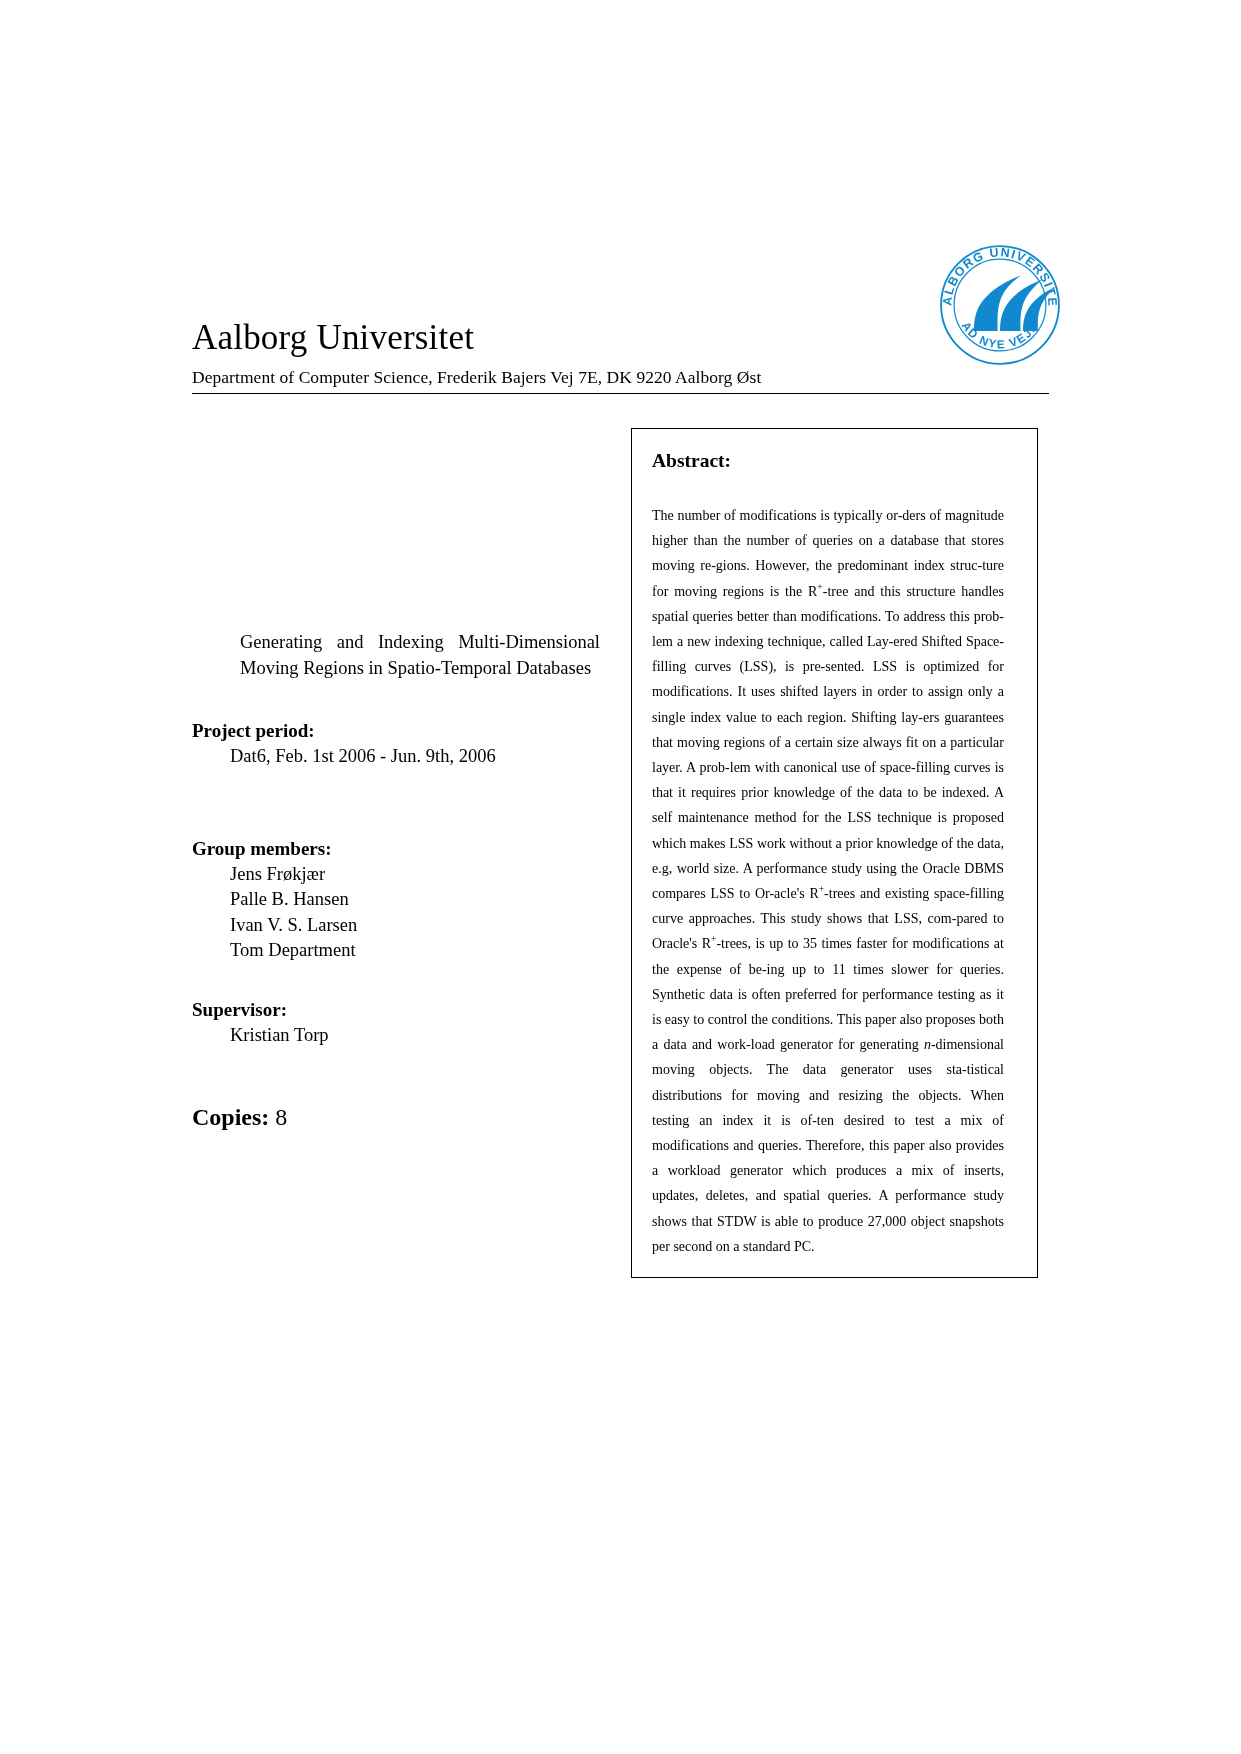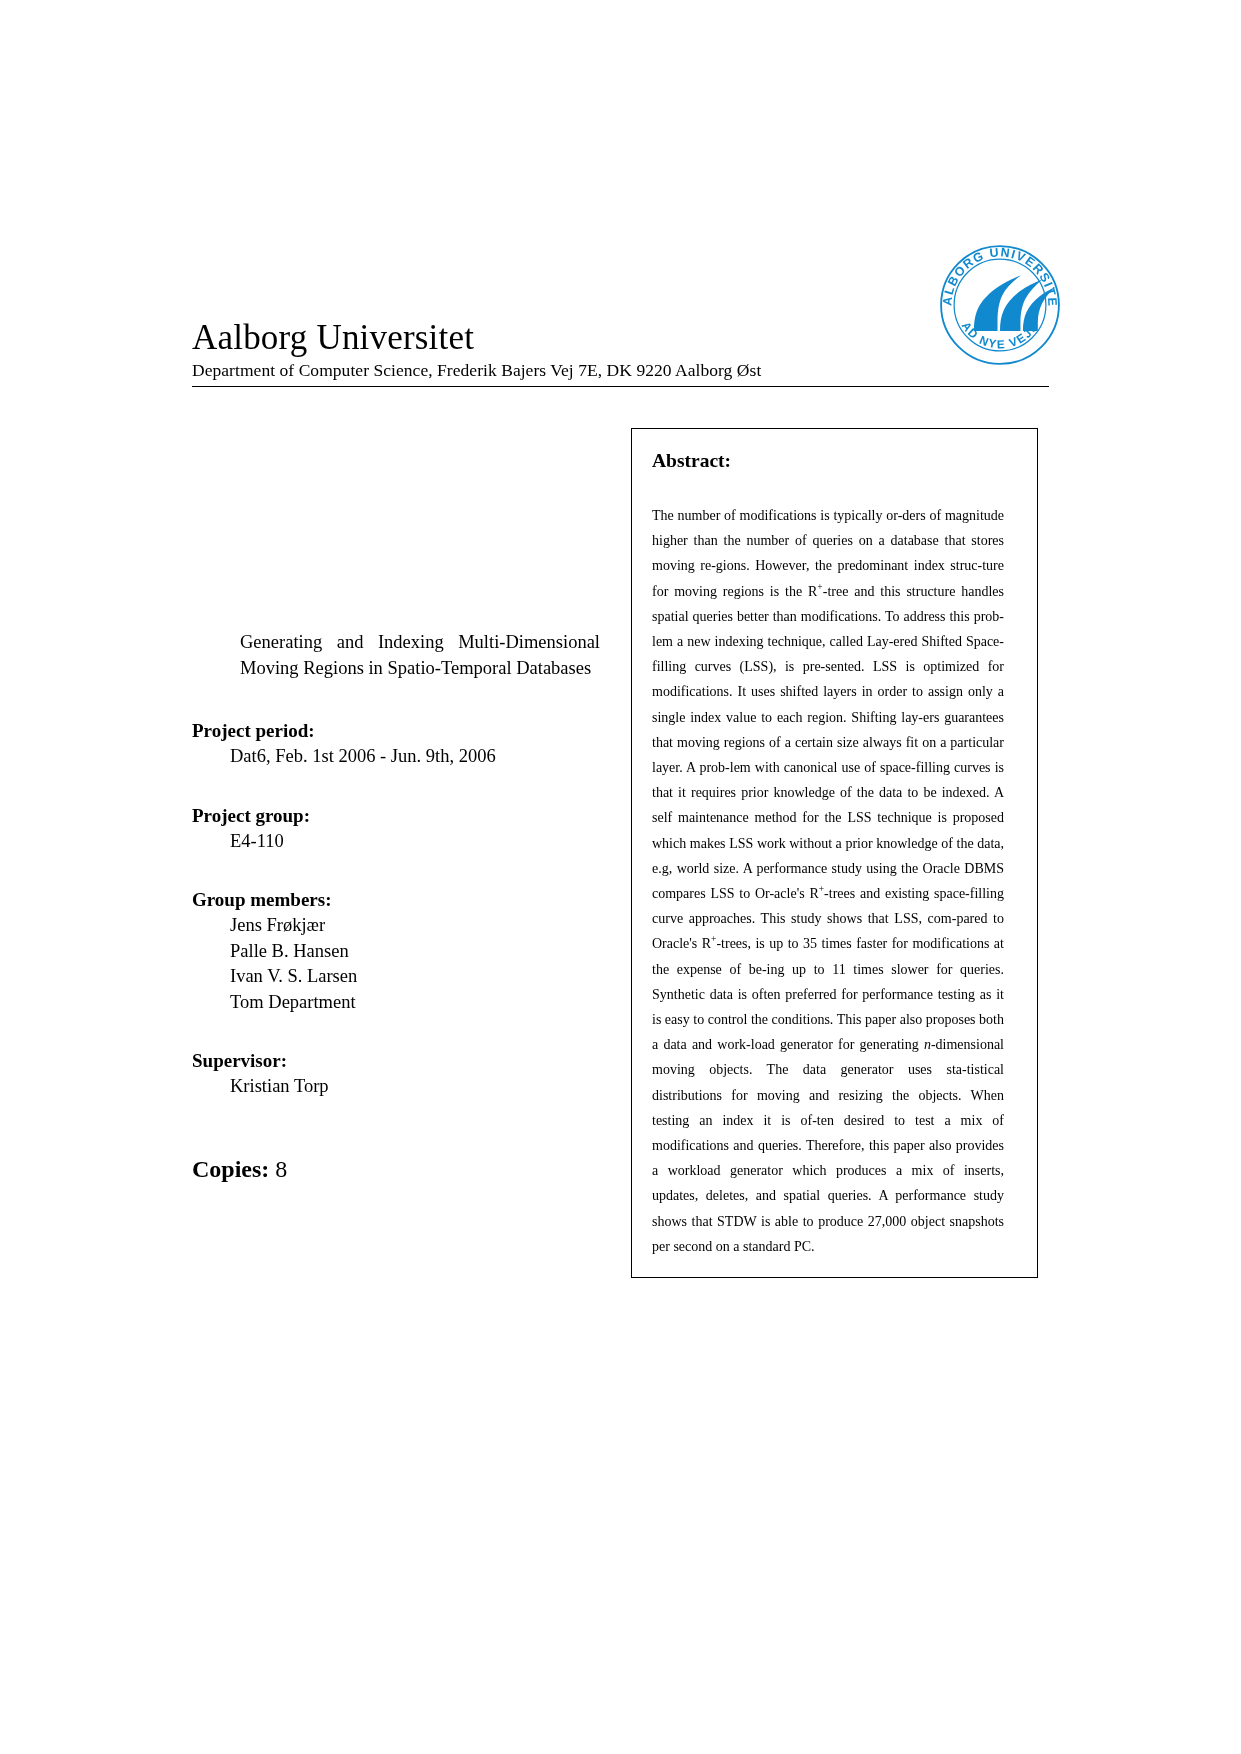--- a/index.html
+++ b/index.html
@@ -25,21 +25,21 @@
   }
   #university-name {
     font-size: 35px;
     line-height: 40px;
     letter-spacing: 0.2px;
     font-weight: 400;
   }
   #department-line {
     font-size: 17.5px;
     line-height: 22px;
-    margin-top: 1px;
+    margin-top: 8px;
     letter-spacing: 0.05px;
   }
   #header-rule {
     margin-top: 5px;
     border-bottom: 1.6px solid #000;
     width: 100%;
   }
 
   
   #aau-logo {
@@ -161,24 +161,20 @@
 
   <div class="gap-lg"></div>
 
   <div class="field-block">
     <div class="field-label">Project period:</div>
     <div class="field-body">Dat6, Feb. 1st 2006 - Jun. 9th, 2006</div>
   </div>
 
   <div class="gap-md"></div>
 
-  <div class="field-block">
-    <div class="field-label">Project group:</div>
-    <div class="field-body">E4-110</div>
-  </div>
 
   <div class="gap-md"></div>
 
   <div class="field-block">
     <div class="field-label">Group members:</div>
     <div class="field-body">Jens Frøkjær</div>
     <div class="field-body">Palle B. Hansen</div>
     <div class="field-body">Ivan V. S. Larsen</div>
     <div class="field-body">Tom Department</div>
   </div>

